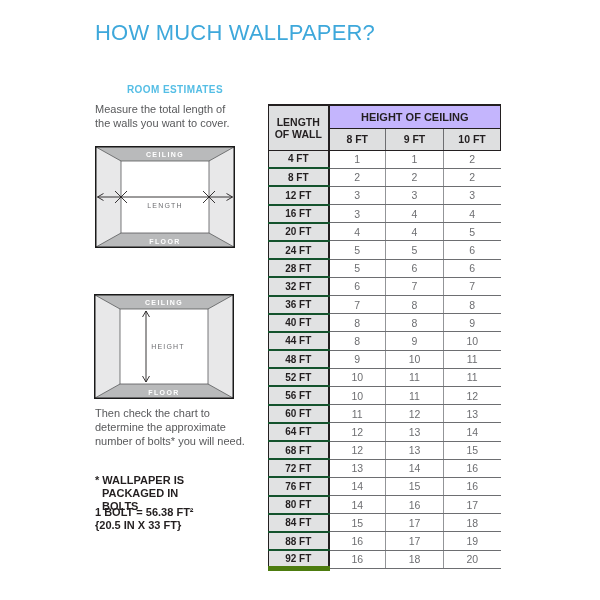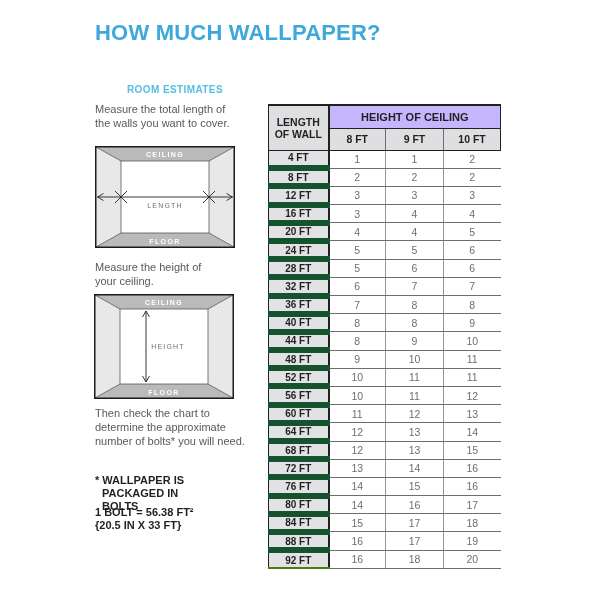--- a/index.html
+++ b/index.html
@@ -9,21 +9,21 @@
     position: relative;
     width: 600px;
     height: 600px;
     background: #ffffff;
     overflow: hidden;
   }
   .abs { position: absolute; }
   .page-title {
     left: 95px; top: 20px;
     font-size: 22px;
-    font-weight: bold;
+    font-weight: normal;
     color: #3EA8DB;
     letter-spacing: 0.2px;
   }
   .subhead {
     font-size: 10px;
     font-weight: bold;
     color: #55BEE5;
     letter-spacing: 0.4px;
     margin-left: 32px;
   }
@@ -104,30 +104,30 @@
     border-right: 1px solid #6D6E71;
   }
   th.ft:last-child { border-right: 1px solid #231F20; }
   td.rowhead {
     background: #E1E2E3;
     font-size: 10px;
     font-weight: bold;
     color: #231F20;
     height: 18.2px;
     border-right: 2.5px solid #231F20;
-    border-bottom: 6px solid #14532d;
+    border-bottom: 2px solid #14532d;
   }
   td.num {
     font-size: 10.5px;
     color: #6D6E71;
     border-bottom: 1px solid #6D6E71;
     border-right: 1px solid #939598;
   }
   td.num:last-child { border-right: none; }
-  tr:last-child td.rowhead { border-bottom: 2px solid #4d7c0f; }
+  tr:last-child td.rowhead { border-bottom: 5px solid #4d7c0f; }
 
   
   .svg-band-label {
     font-family: "Liberation Sans", sans-serif;
     font-size: 7px;
     font-weight: bold;
     letter-spacing: 1.4px;
     fill: #ffffff;
   }
   .svg-dim-label {
@@ -169,22 +169,20 @@
       <line x1="20" y1="45" x2="32" y2="57"></line>
       <line x1="20" y1="57" x2="32" y2="45"></line>
       <line x1="108" y1="45" x2="120" y2="57"></line>
       <line x1="108" y1="57" x2="120" y2="45"></line>
     </g>
     <text class="svg-band-label" x="70" y="11" text-anchor="middle">CEILING</text>
     <text class="svg-band-label" x="70" y="97.5" text-anchor="middle">FLOOR</text>
     <text class="svg-dim-label" x="70" y="61.5" text-anchor="middle">LENGTH</text>
   </svg>
 
-  <div class="abs para step2">Measure the height of
-your ceiling.</div>
 
   <svg class="abs diagram2" width="140" height="105" viewBox="0 0 140 105">
     <rect x="1" y="1" width="138" height="103" fill="#ffffff" stroke="none"></rect>
     <polygon points="1,1 26,15 26,90 1,104" fill="#E8E8E9"></polygon>
     <polygon points="139,1 114,15 114,90 139,104" fill="#E8E8E9"></polygon>
     <polygon points="1,1 139,1 114,15 26,15" fill="#B9BABB"></polygon>
     <polygon points="1,104 139,104 114,90 26,90" fill="#B9BABB"></polygon>
     <rect x="26" y="15" width="88" height="75" fill="#ffffff" stroke="#58595B" stroke-width="0.8"></rect>
     <line x1="1" y1="1" x2="26" y2="15" stroke="#58595B" stroke-width="0.8"></line>
     <line x1="139" y1="1" x2="114" y2="15" stroke="#58595B" stroke-width="0.8"></line>

